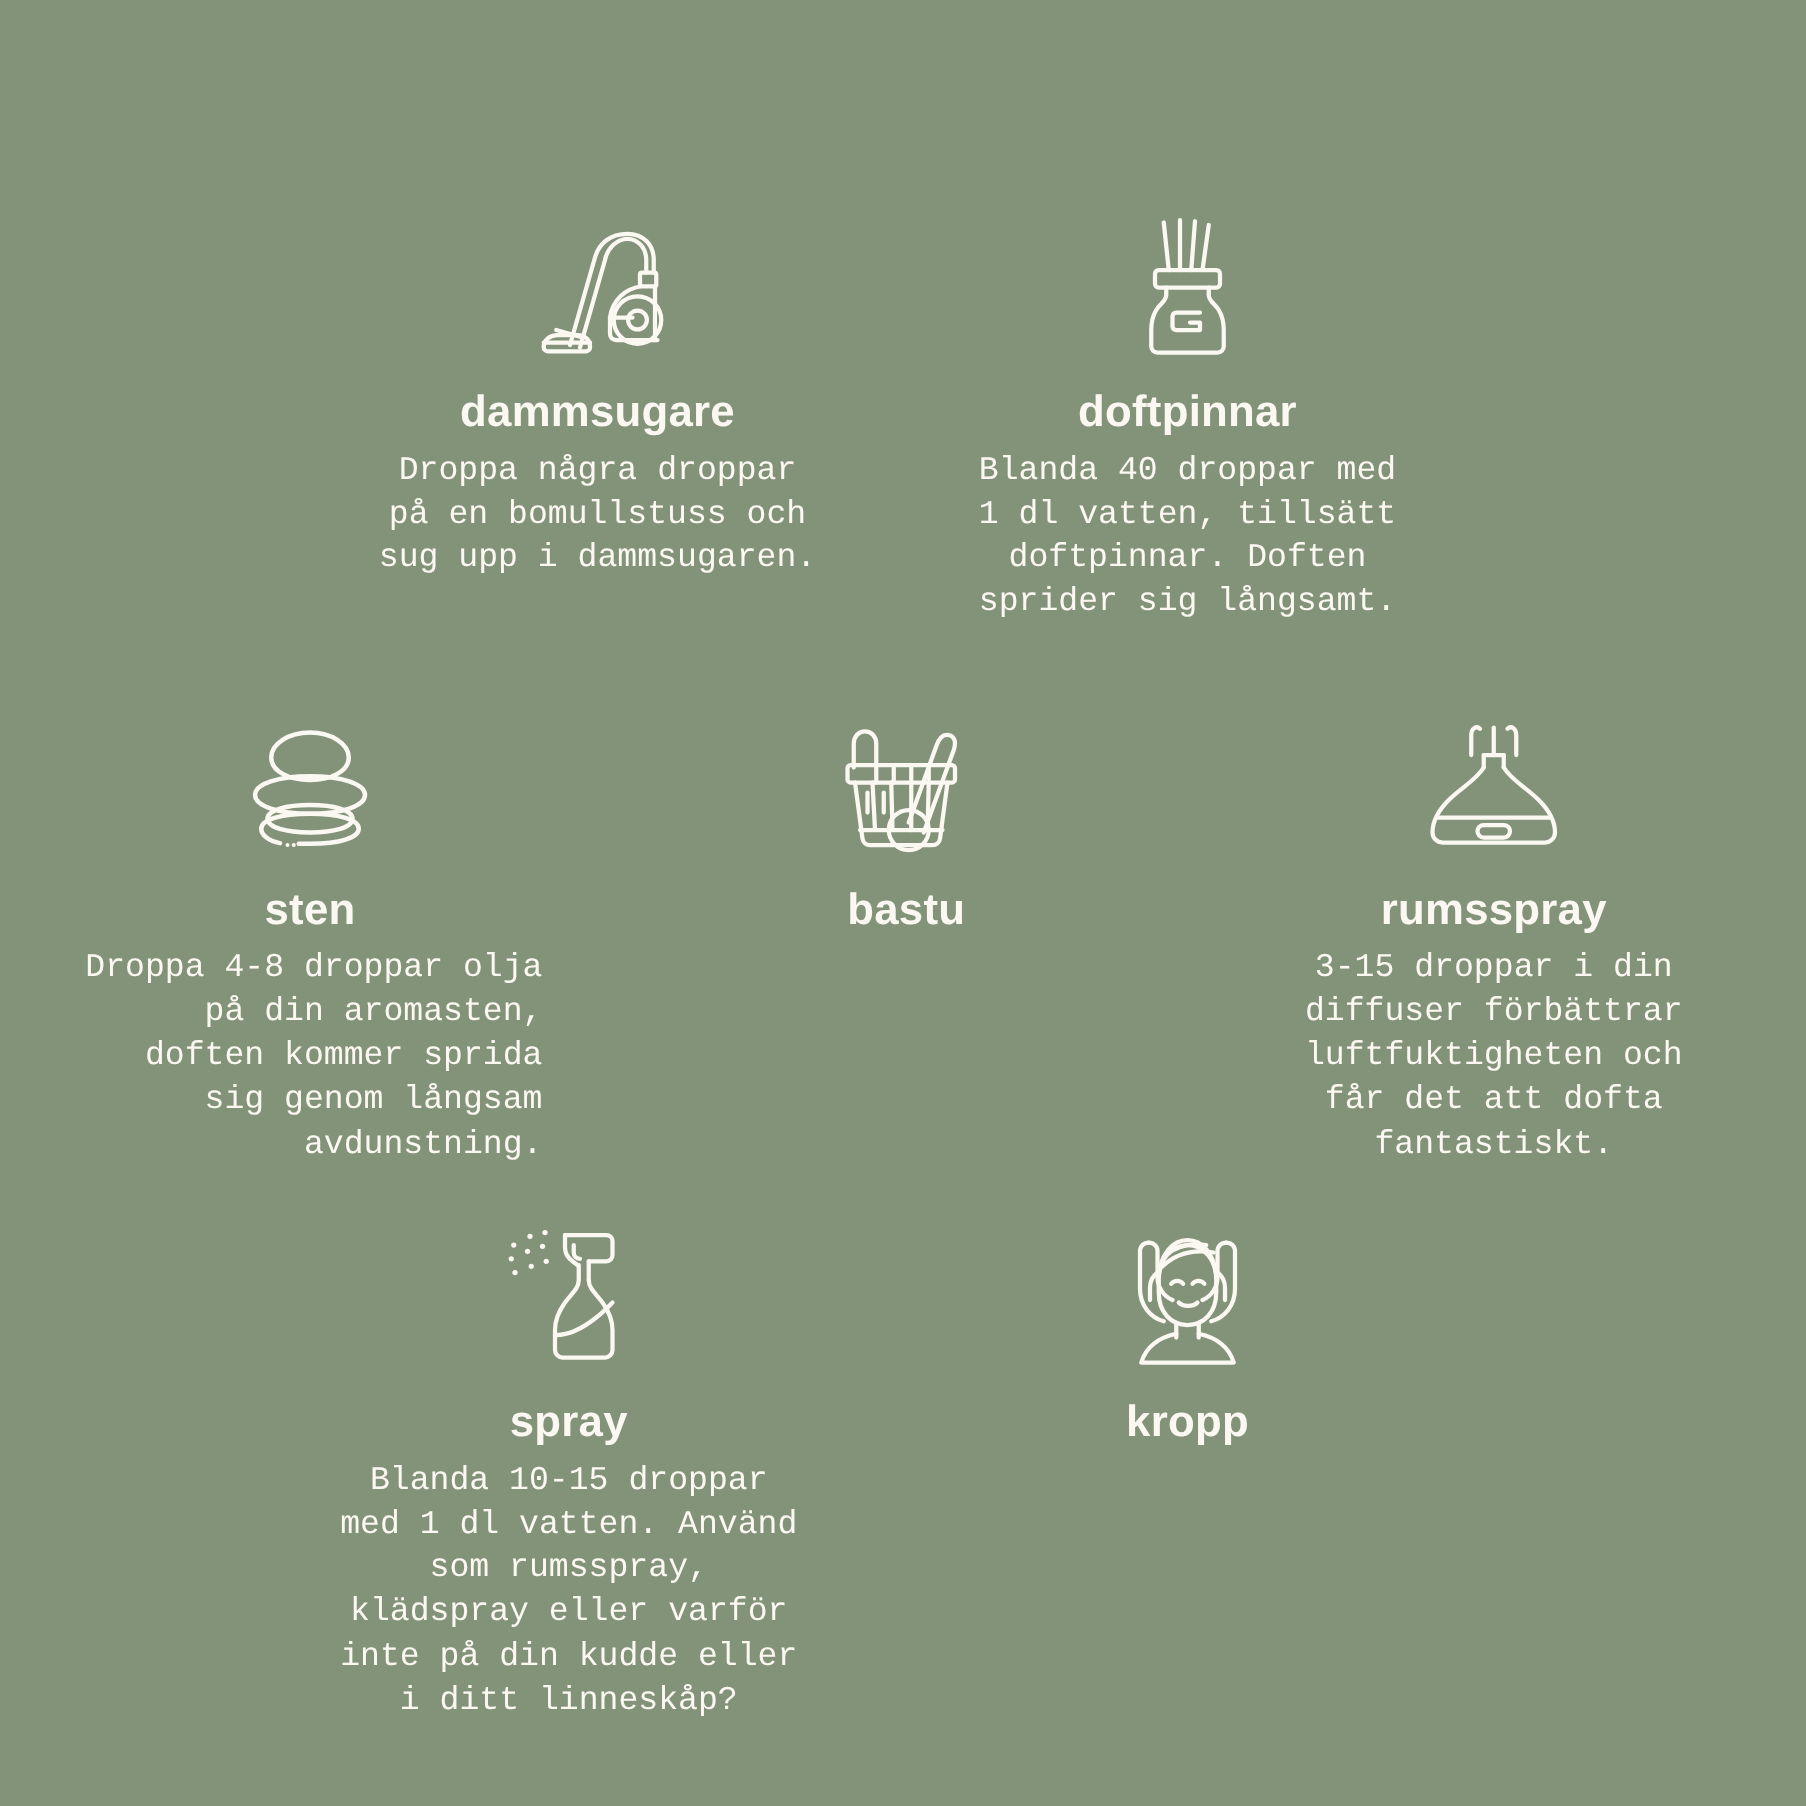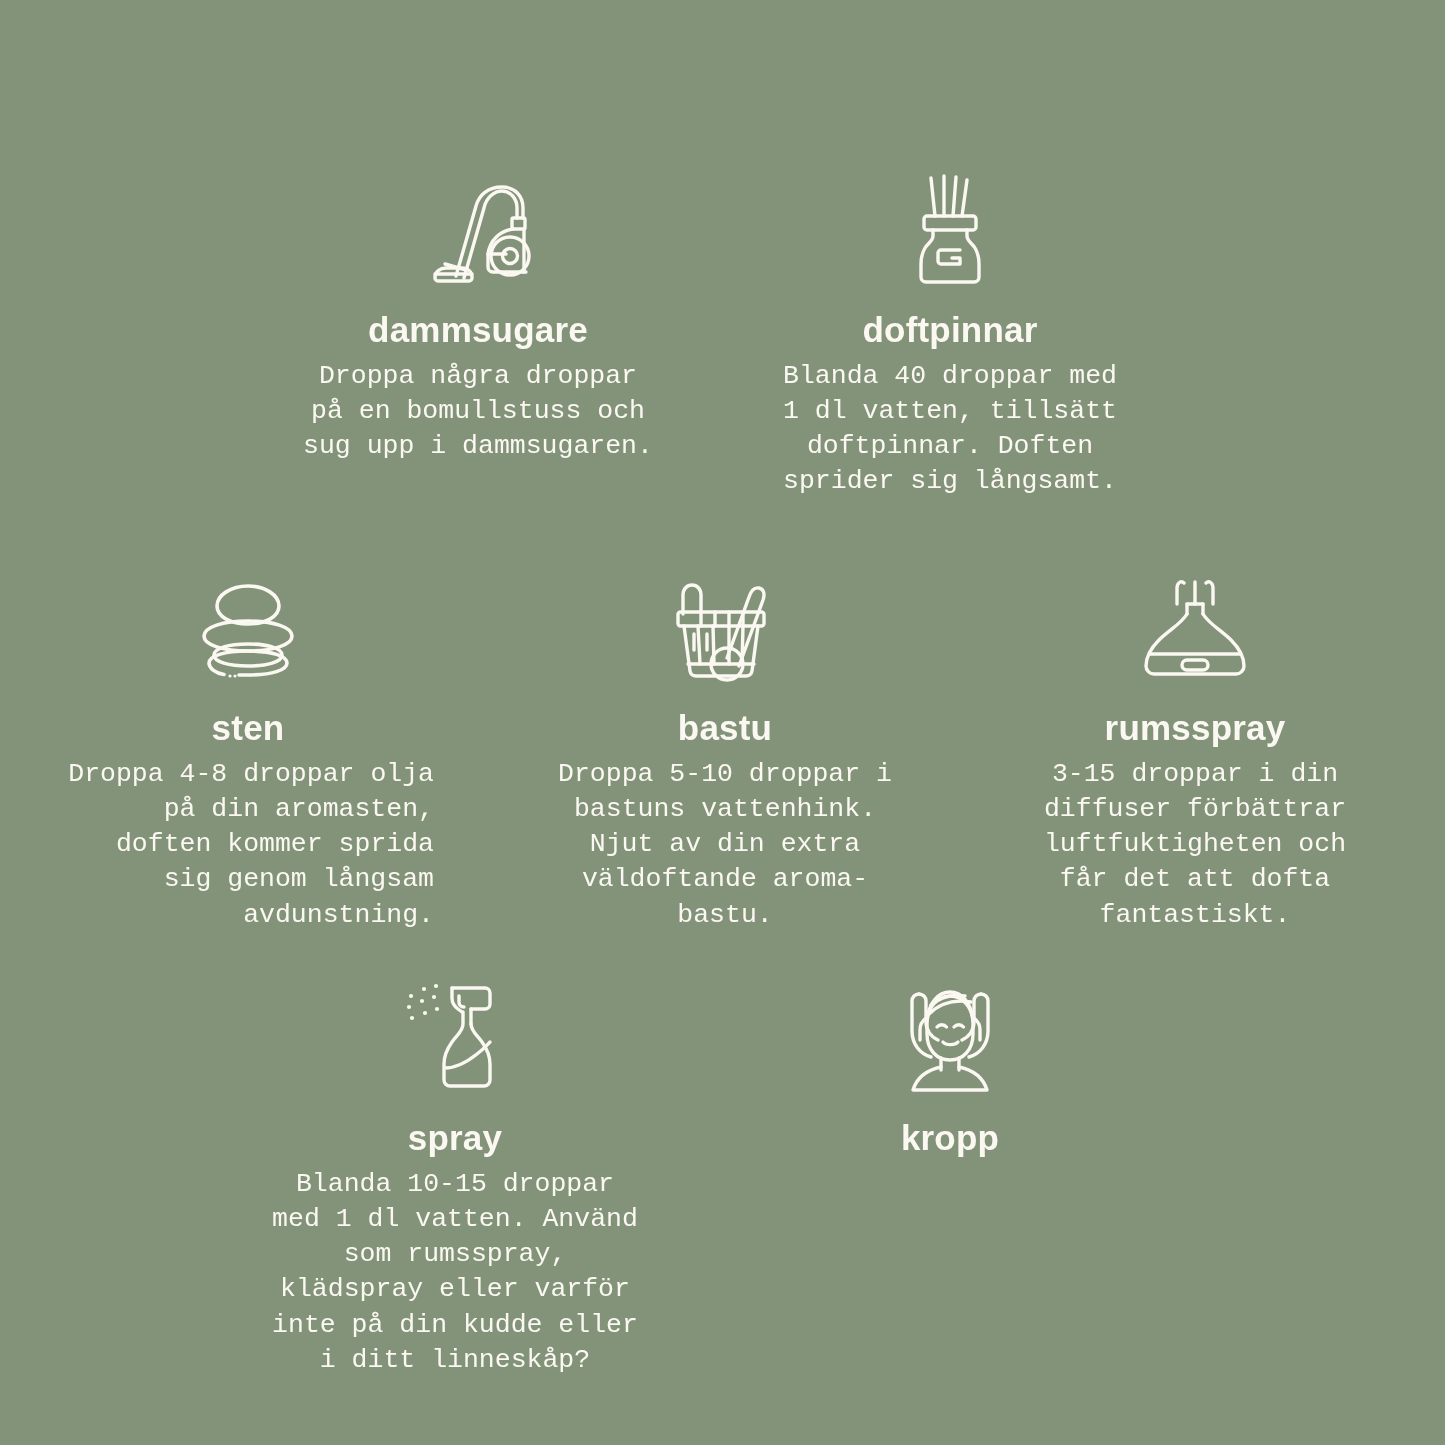--- a/index.html
+++ b/index.html
@@ -177,21 +177,20 @@
 
         <path d="M27 56 L27 72"></path>
         <path d="M40 56 L40 72"></path>
 
         <path d="M72 88 L96 22 C98 16 97 11 92 10 C87 9 84 13 82 19 L60 80"></path>
 
         <circle cx="60" cy="86" r="16"></circle>
       </svg>
     </div>
     <div class="card-title">bastu</div>
-    <div class="card-desc">Droppa 5-10 droppar i bastuns vattenhink. Njut av din extra väldoftande aroma-bastu.</div>
   </div>
 
   <div class="card" id="card-diffuser">
     <div class="icon-wrap">
       <svg width="116" height="110" viewBox="0 0 116 110" fill="none" stroke="#fbf8f2" stroke-width="3.4" stroke-linecap="round" stroke-linejoin="round">
 
         <path d="M40 30 L40 14 C40 9 44 6 47 9"></path>
         <path d="M58 30 L58 8"></path>
         <path d="M76 30 L76 14 C76 9 72 6 69 9"></path>
 

